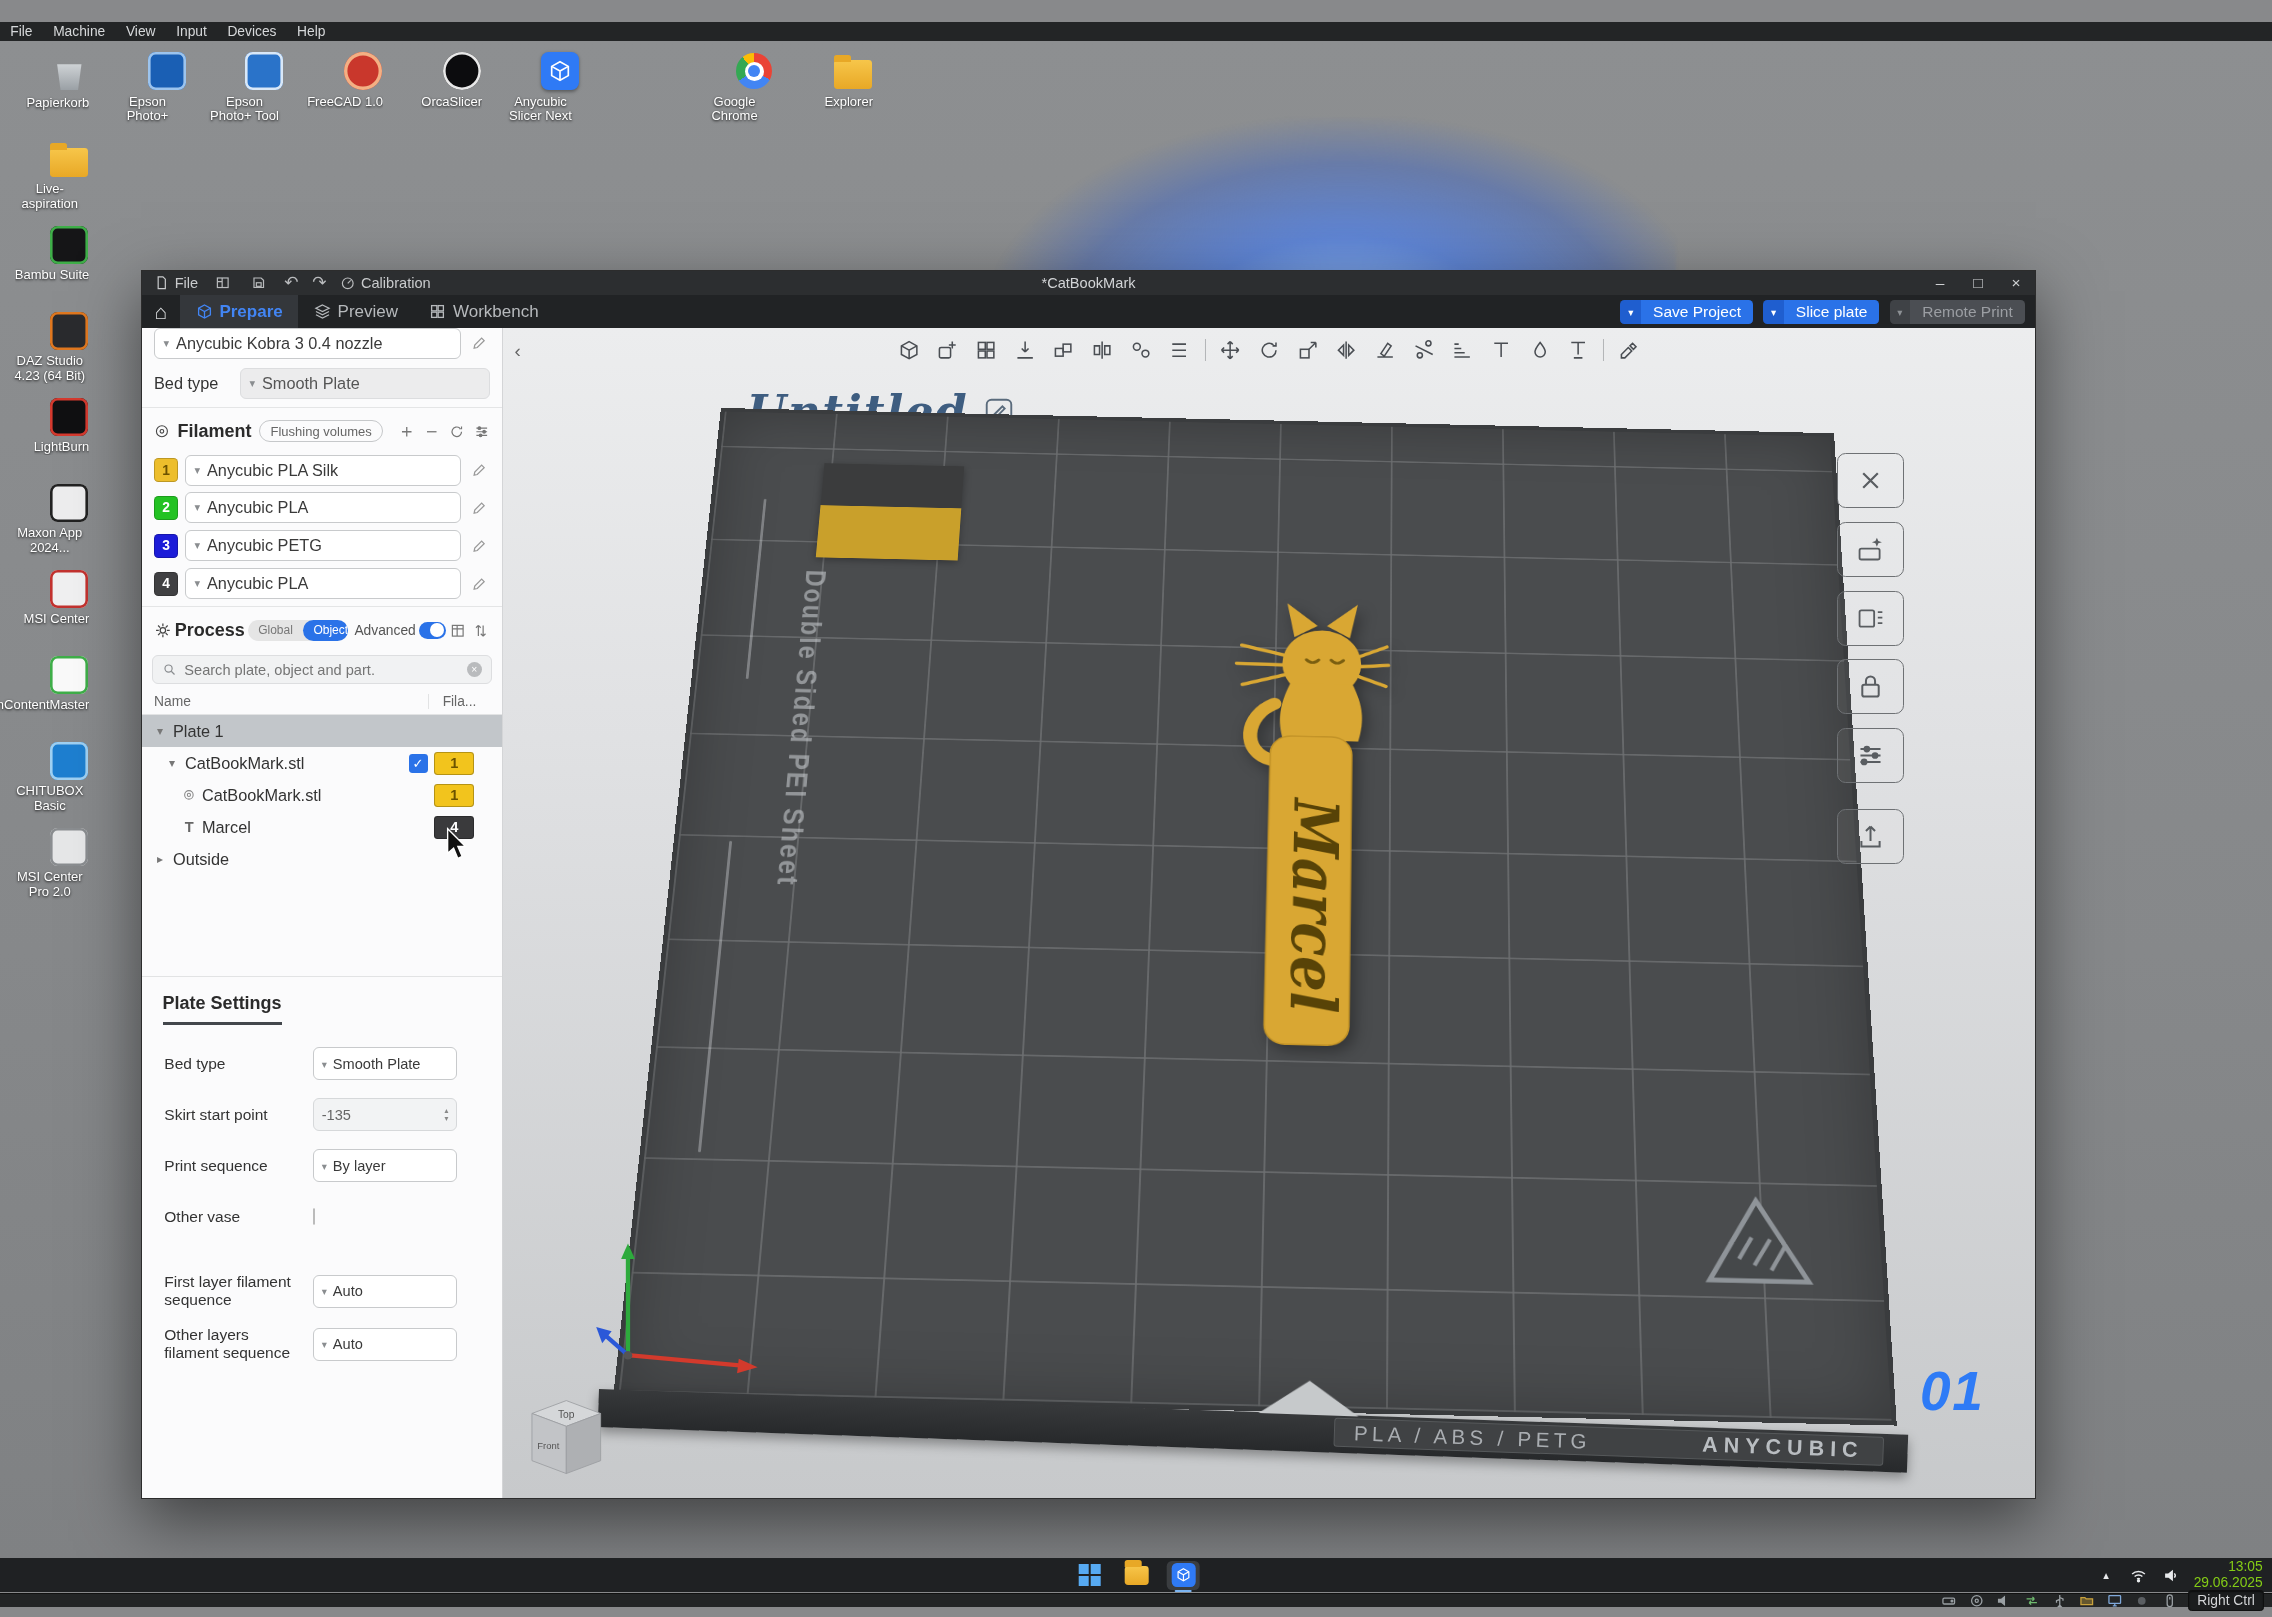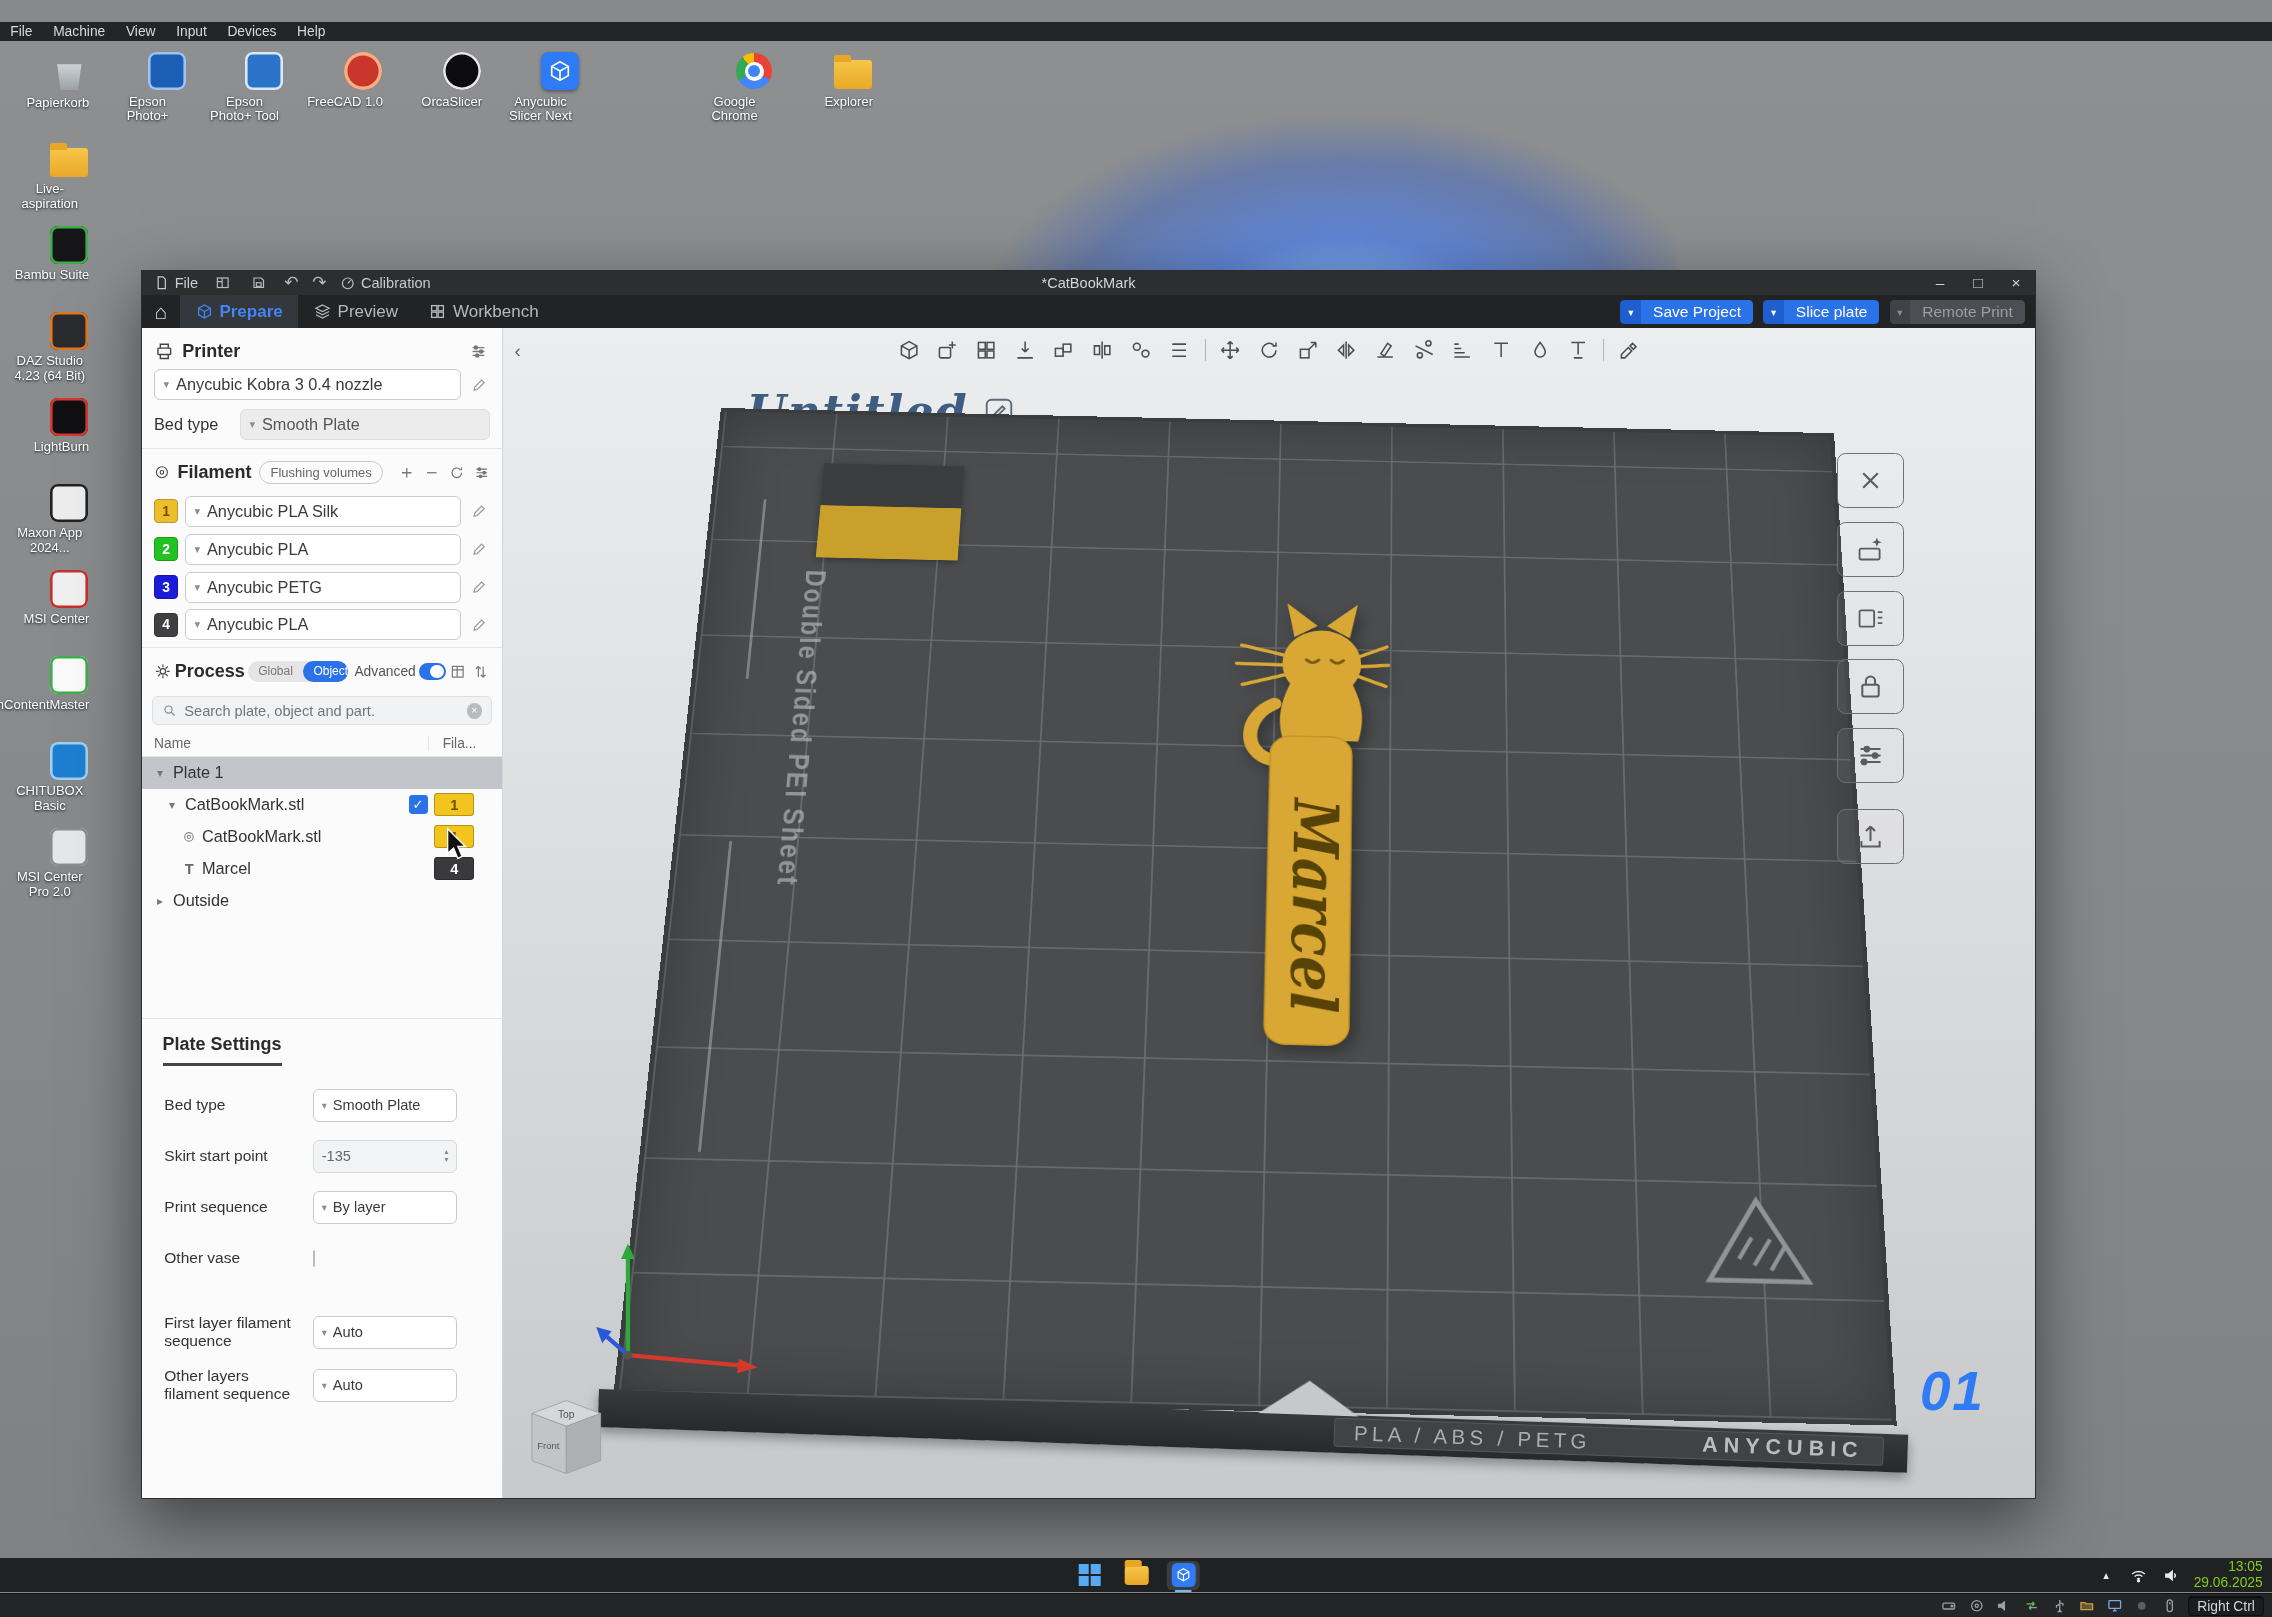--- a/index.html
+++ b/index.html
@@ -132,21 +132,21 @@
 .tb-center{position:absolute;left:50%;transform:translateX(-50%);display:flex;align-items:center;gap:13.8px}
 .tb-ic{width:33px;height:29px;display:flex;align-items:center;justify-content:center;border-radius:5.2px;position:relative}
 .tb-ic.active{background:#3a3d40}
 .tb-ic.active:after{content:"";position:absolute;bottom:-2.6px;left:7.7px;width:17px;height:2.6px;border-radius:1.7px;background:#7ab4f2}
 .winlogo{display:grid;grid-template-columns:10.3px 10.3px;grid-template-rows:10.3px 10.3px;gap:1.7px}
 .winlogo i{background:#57aaf2}
 .tb-tray{margin-left:auto;display:flex;align-items:center;gap:12px;padding-right:10.3px;color:#e8eaec}
 .tb-clock{text-align:right;font-size:13.8px;line-height:16.3px;color:#84cc16}
 .tray-ic{display:flex;align-items:center;justify-content:center;width:20.6px;height:20.6px}
 
-.vb-statusbar{position:absolute;left:0;top:1593px;width:100%;height:25px;background:#232526;border-top:0.9px solid #101111;display:flex;align-items:center;justify-content:flex-end;gap:8.6px;padding-right:8.6px}
+.vb-statusbar{position:absolute;left:0;top:1593px;width:100%;height:14px;background:#232526;border-top:0.9px solid #101111;display:flex;align-items:center;justify-content:flex-end;gap:8.6px;padding-right:8.6px}
 .st-ic{width:19px;height:19px;display:flex;align-items:center;justify-content:center}
 .hostkey{background:#1b1d1e;border:0.9px solid #0e0f0f;box-shadow:inset 0 0.9px 1.7px rgba(0,0,0,.6);border-radius:3.4px;padding:1.7px 8.6px;font-size:13.8px;color:#d2d4d6}
 </style>
 </head>
 <body>
 
 <div id="screen">
 
   <div class="vb-menubar">
     <span>File</span>
@@ -345,36 +345,20 @@
           </span>
           <span class="split-btn btn-gray">
             <span class="sb-chev">▾</span>
             <span class="sb-label">Remote Print</span>
           </span>
         </div>
       </div>
 
       <aside class="sidebar">
 
-        <div class="sec-head">
-          <svg width="20.6" height="20.6" viewBox="0 0 26 26" fill="none" stroke="#444" stroke-width="1.8">
-              <rect x="5" y="9" width="16" height="8" rx="1"></rect>
-              <path d="M8 9V4h10v5M8 17v5h10v-5"></path>
-            </svg>
-          <span class="ttl">Printer</span>
-          <span class="spacer"></span>
-          <span class="mini-ic">
-            <svg width="17" height="17" viewBox="0 0 26 26" fill="none" stroke="#777" stroke-width="2">
-                <path d="M4 7h18M4 13h18M4 19h18"></path>
-                <circle cx="9" cy="7" r="2.4" fill="#777"></circle>
-                <circle cx="17" cy="13" r="2.4" fill="#777"></circle>
-                <circle cx="11" cy="19" r="2.4" fill="#777"></circle>
-              </svg>
-          </span>
-        </div>
         <div class="row">
           <div class="combo flex1">
             <span class="chev">▾</span>
             <span>Anycubic Kobra 3 0.4 nozzle</span>
           </div>
           <span class="mini-ic">
             <svg width="16.3" height="16.3" viewBox="0 0 26 26" fill="none" stroke="#999" stroke-width="2">
                 <path d="M5 21l5-1L21 9l-4-4L6 16z"></path>
               </svg>
           </span>

